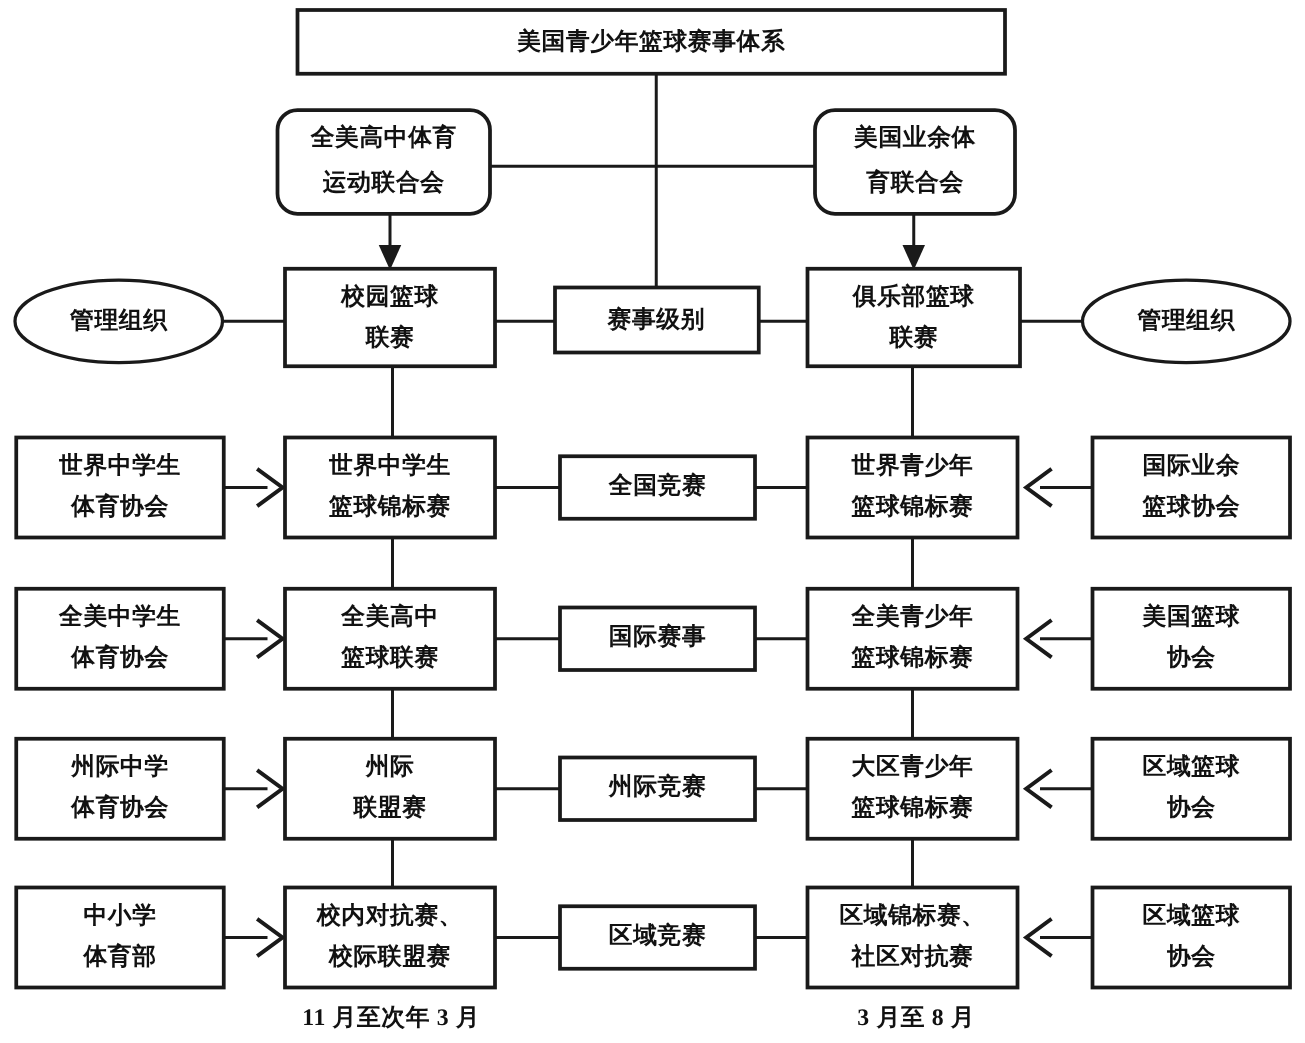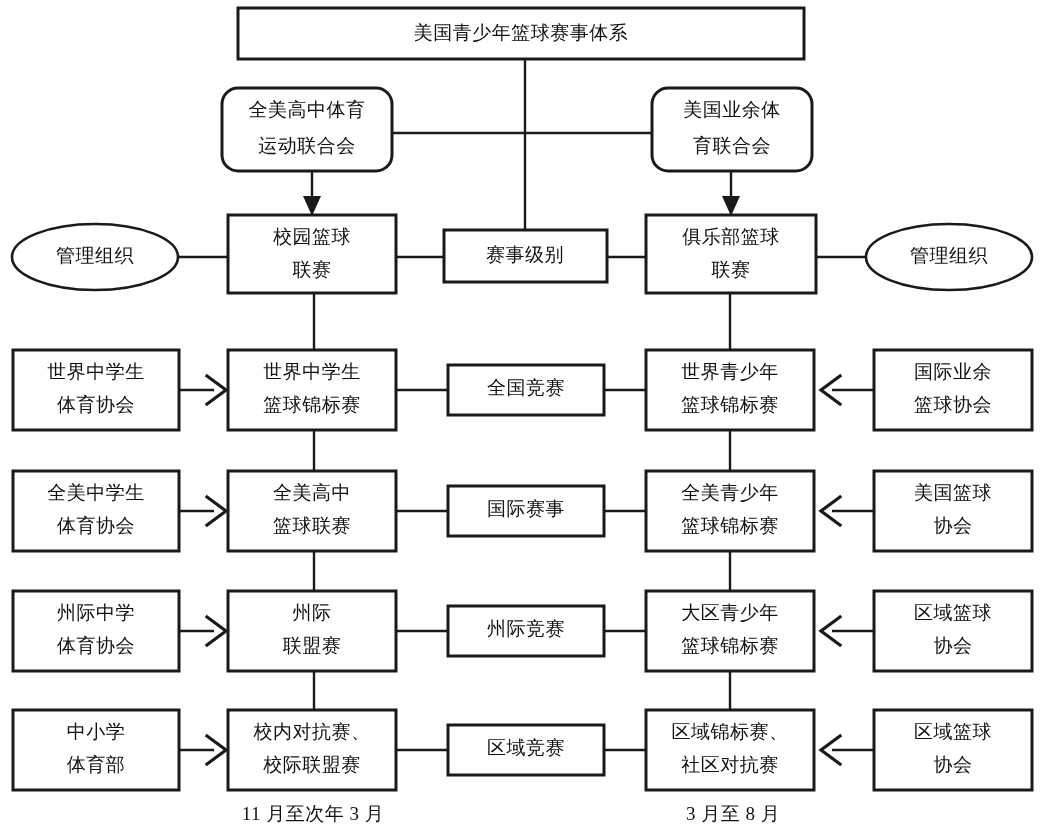--- a/index.html
+++ b/index.html
@@ -10,20 +10,21 @@
   body {
     width: 1044px;
     height: 834px;
     font-family: "Liberation Serif", "DejaVu Serif", serif;
     overflow: hidden;
   }
   #diagram-root {
     position: relative;
     width: 1044px;
     height: 834px;
+    font-weight: bold;
   }
   svg#diagram-svg {
     position: absolute;
     top: 0;
     left: 0;
     width: 1044px;
     height: 834px;
   }
   .node-rect {
     fill: #ffffff;

